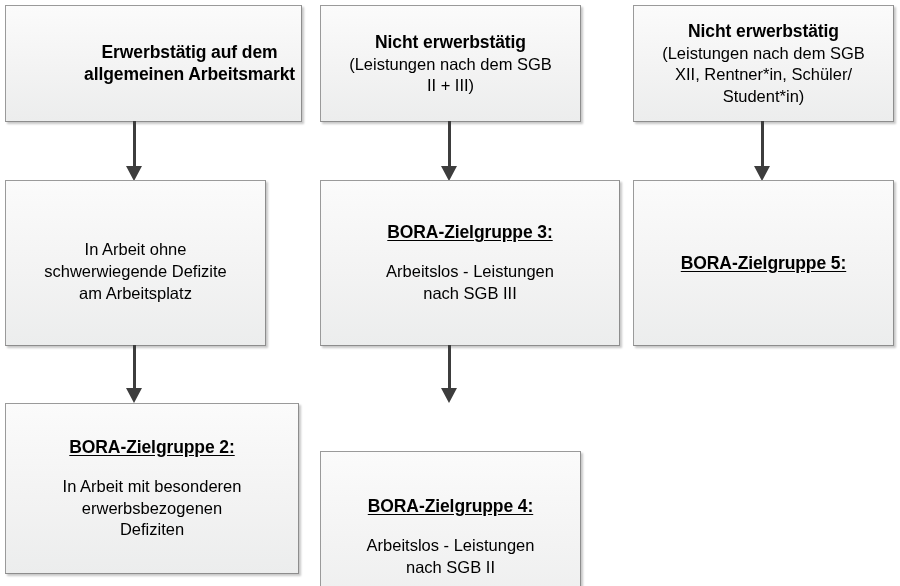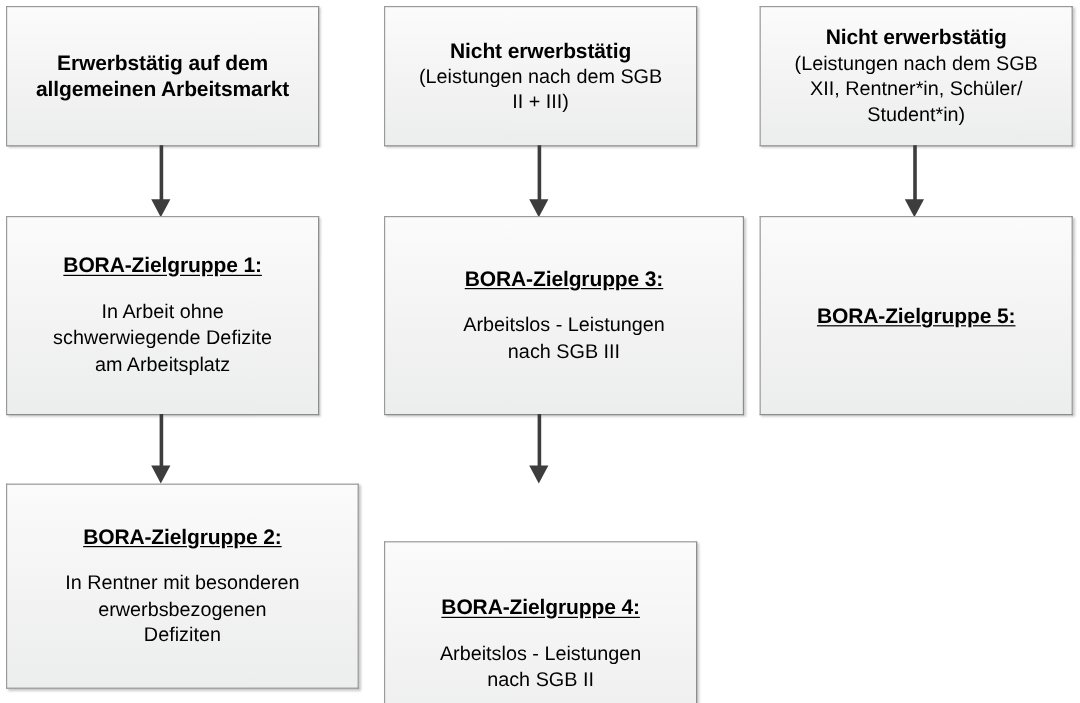--- a/index.html
+++ b/index.html
@@ -66,21 +66,21 @@
 
   
   .node.group .body {
     margin-top: 18px;
   }
   .node.source .subtitle {
     margin-top: 1px;
   }
 
   
-  #node-employed      { left: 5px;   top: 5px;   width: 261px; height: 117px; }
+  #node-employed      { left: 5px;   top: 5px;   width: 297px; height: 117px; align-items: flex-end; }
   #node-group1        { left: 5px;   top: 180px; width: 261px; height: 166px; }
   #node-group2        { left: 5px;   top: 403px; width: 294px; height: 171px; }
 
   #node-nonemployed-2 { left: 320px; top: 5px;   width: 261px; height: 117px; }
   #node-group3        { left: 320px; top: 180px; width: 300px; height: 166px; }
   #node-group4        { left: 320px; top: 403px; width: 261px; height: 171px; margin-top: 48px; }
 
   #node-nonemployed-3 { left: 633px; top: 5px;   width: 261px; height: 117px; }
   #node-group5        { left: 633px; top: 180px; width: 261px; height: 166px; }
 
@@ -136,34 +136,33 @@
 allgemeinen Arbeitsmarkt</div>
     <div class="subtitle"></div>
   </div>
 
   <div class="arrow" id="arrow-a">
     <div class="shaft"></div>
     <div class="head"></div>
   </div>
 
   <div class="node group" id="node-group1">
-    <div class="title underlined">BORA-Zielgruppe 1:</div>
     <div class="body">In Arbeit ohne
 schwerwiegende Defizite
 am Arbeitsplatz</div>
   </div>
 
   <div class="arrow" id="arrow-b">
     <div class="shaft"></div>
     <div class="head"></div>
   </div>
 
   <div class="node group" id="node-group2">
     <div class="title underlined">BORA-Zielgruppe 2:</div>
-    <div class="body">In Rentner mit besonderen
+    <div class="body">In Arbeit mit besonderen
 erwerbsbezogenen
 Defiziten</div>
   </div>
 
   <div class="node source" id="node-nonemployed-2">
     <div class="title">Nicht erwerbstätig</div>
     <div class="subtitle">(Leistungen nach dem SGB
 II + III)</div>
   </div>
 

